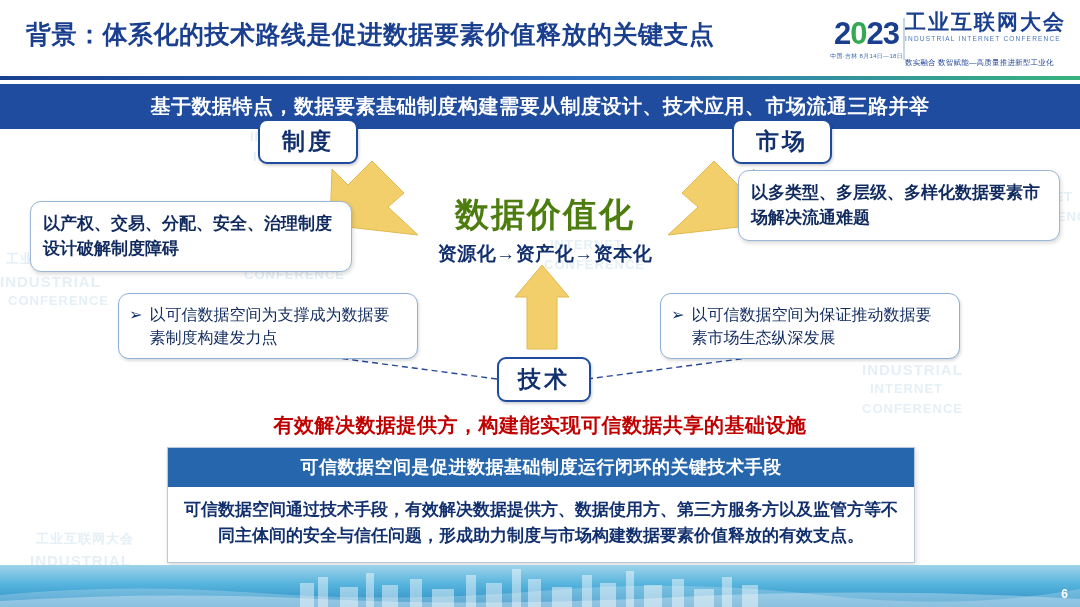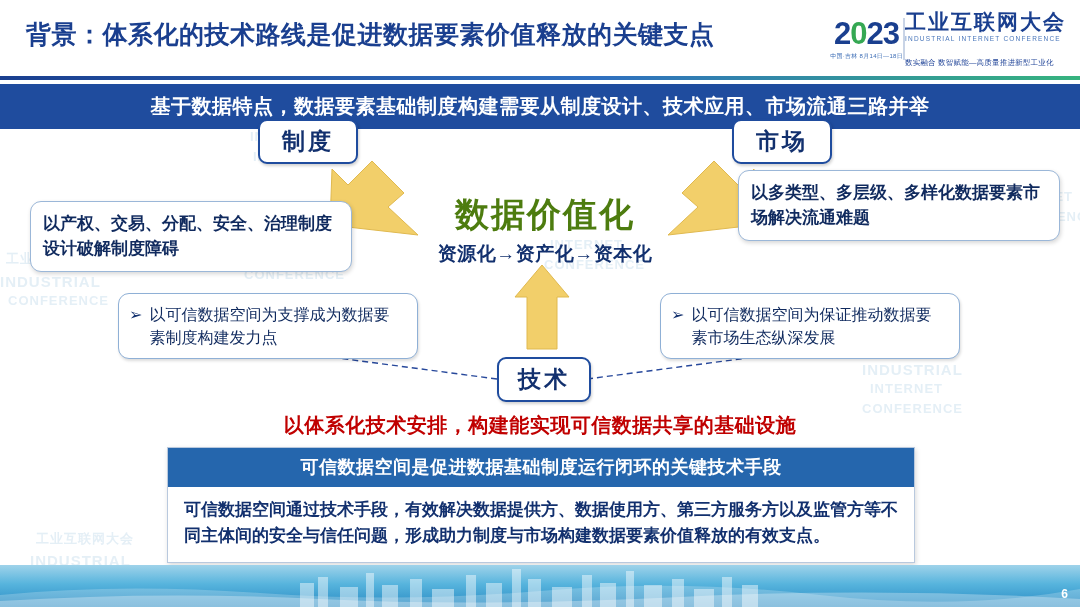--- a/index.html
+++ b/index.html
@@ -262,20 +262,21 @@
     padding: 7px 0 8px;
     letter-spacing: .5px;
     font-family: Liberation Serif, serif;
   }
   .bottom-body {
     padding: 10px 16px 12px 16px;
     font-size: 17px;
     color: #12306e;
     font-weight: bold;
     line-height: 1.55;
+    text-align: center;
   }
 
   
   .footer {
     position: absolute;
     left: 0;
     bottom: 0;
     width: 1080px;
     height: 42px;
     background: linear-gradient(180deg, #9fd3ea 0%, #57b4dd 45%, #2b8cc4 100%);
@@ -375,21 +376,21 @@
       <span class="chev">➢</span>
       <span>以可信数据空间为支撑成为数据要素制度构建发力点</span>
     </div>
 
     <div class="arrow-box box-right-mid">
       <span class="chev">➢</span>
       <span>以可信数据空间为保证推动数据要素市场生态纵深发展</span>
     </div>
   </div>
 
-  <div class="red-line">以体系化技术安排，构建能实现可信数据共享的基础设施</div>
+  <div class="red-line">有效解决数据提供方，构建能实现可信数据共享的基础设施</div>
 
   <div class="bottom-panel">
     <div class="bottom-head">可信数据空间是促进数据基础制度运行闭环的关键技术手段</div>
     <div class="bottom-body">可信数据空间通过技术手段，有效解决数据提供方、数据使用方、第三方服务方以及监管方等不同主体间的安全与信任问题，形成助力制度与市场构建数据要素价值释放的有效支点。</div>
   </div>
 
   <div class="footer">
     <svg viewBox="0 0 1080 42" width="1080" height="42">
       <g fill="rgba(255,255,255,0.45)">
         <rect x="300" y="18" width="14" height="24"></rect>

